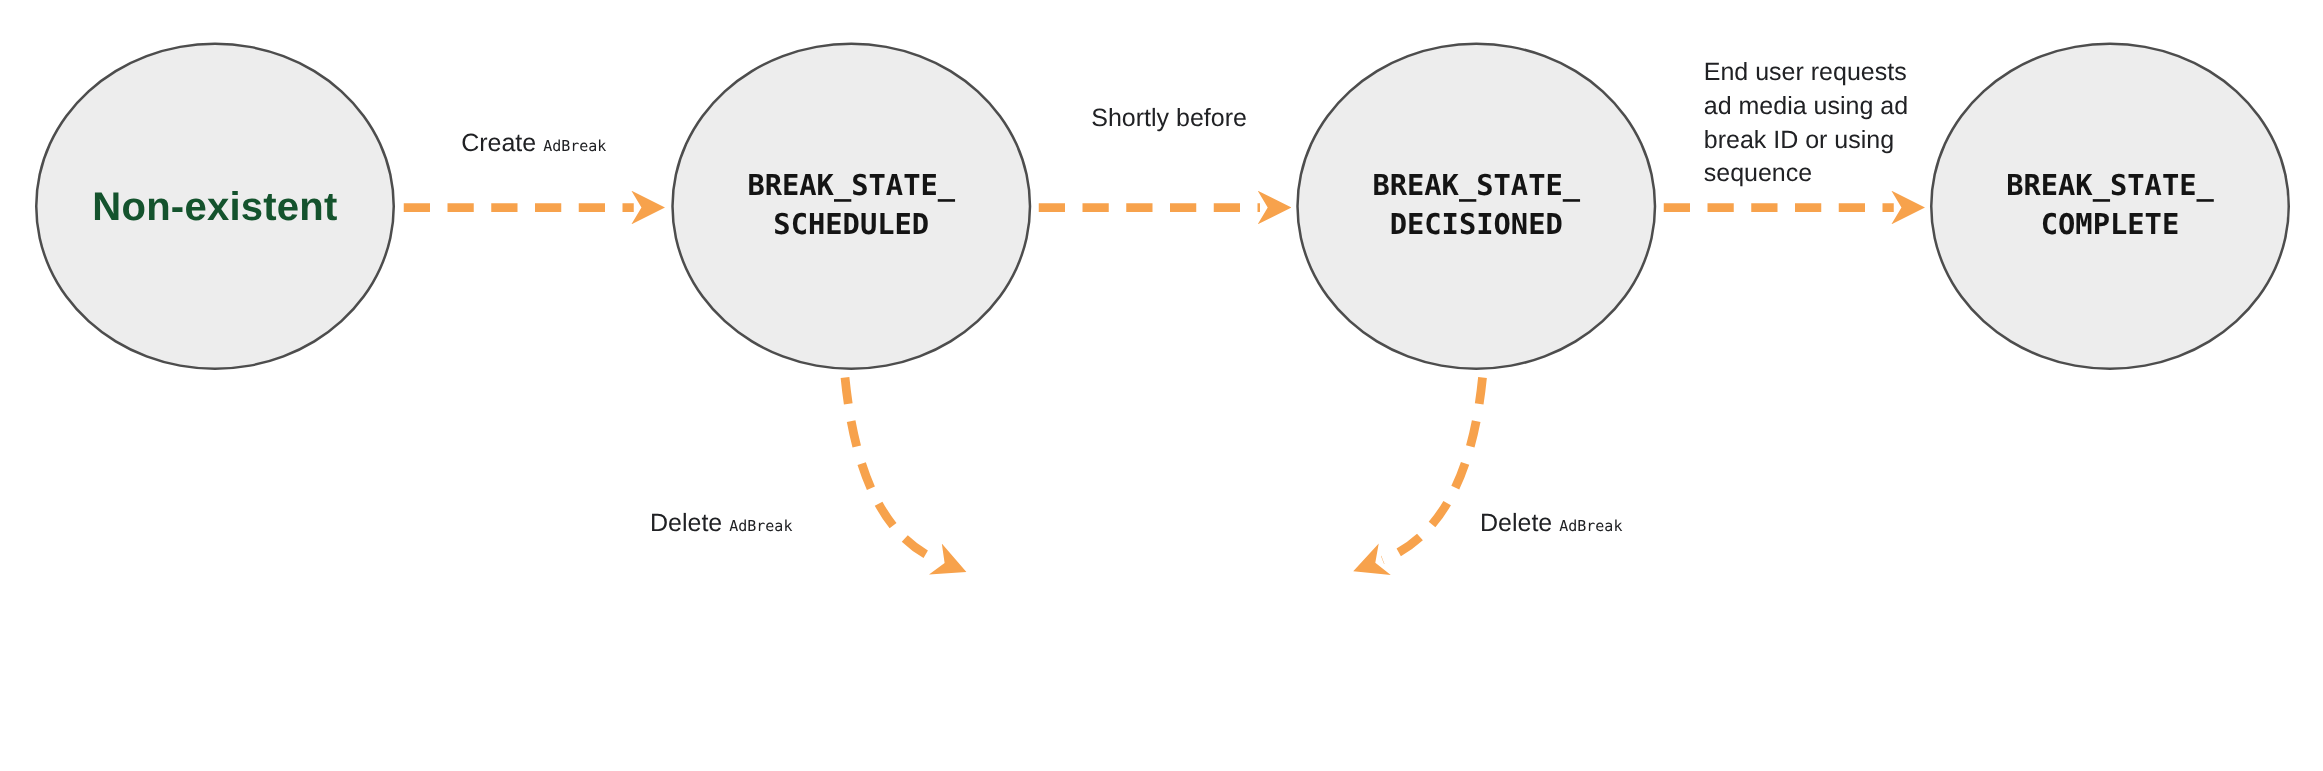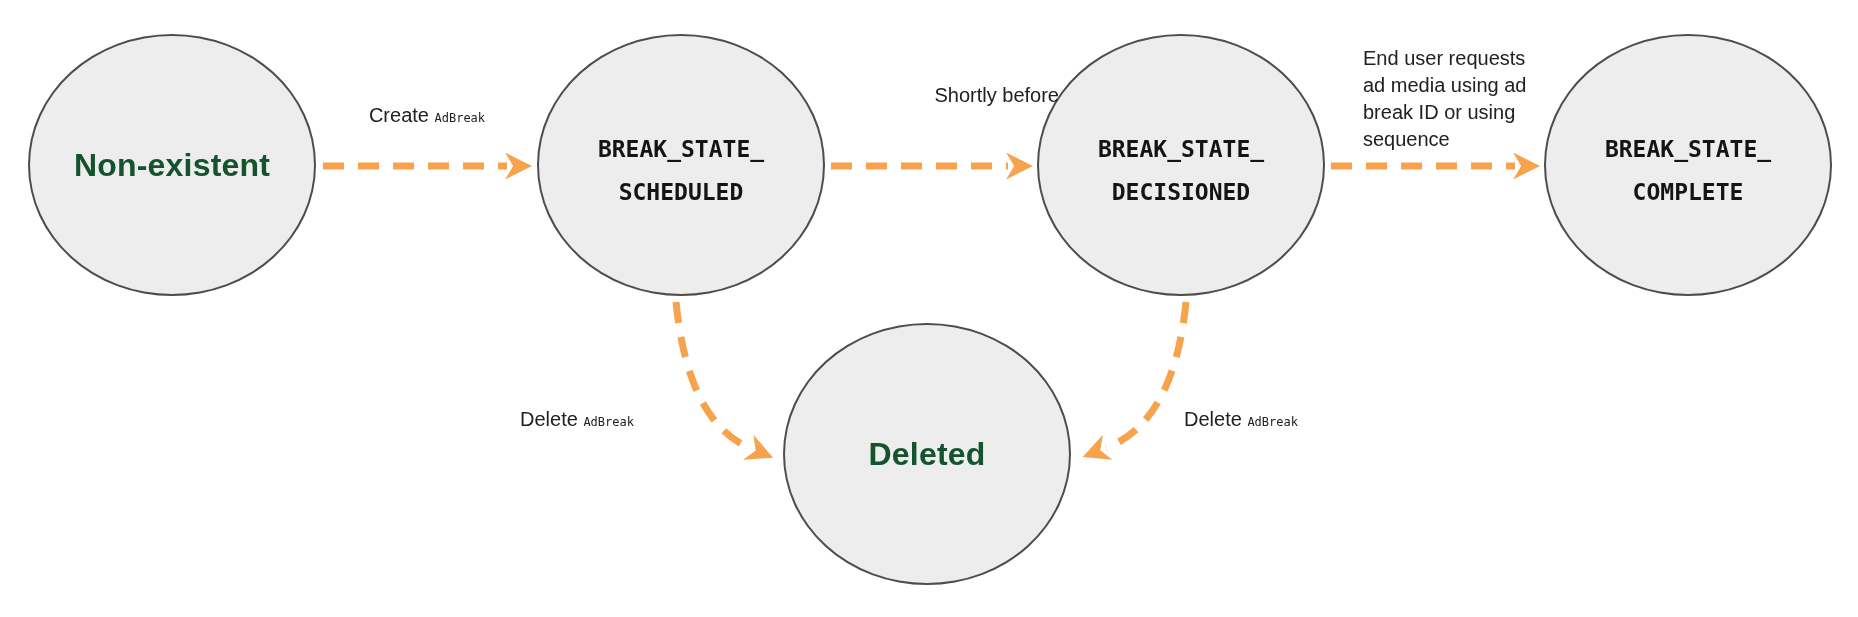--- a/index.html
+++ b/index.html
@@ -22,29 +22,29 @@
     display:flex;align-items:center;justify-content:center;
     text-align:center;
   }
   .node-label-plain{
     font-weight:bold;font-size:32px;letter-spacing:0.2px;color:#14532d;
   }
   .node-label-code{
     font-family:"DejaVu Sans Mono", monospace;
     font-weight:bold;font-size:23px;line-height:31px;color:#141414;
   }
-  .node-label-code span{display:block;margin-top:12px;}
+  .node-label-code span{display:block;}
   .edge-label{position:absolute;font-size:20px;line-height:27px;color:#202124;}
   .edge-label .code{
     font-family:"DejaVu Sans Mono", monospace;
     font-size:12px;
   }
   .edge-label .line{display:block;}
   .lbl-create{left:307px;top:102px;width:240px;text-align:center;}
-  .lbl-shortly{left:799px;top:82px;width:260px;text-align:right;}
+  .lbl-shortly{left:873px;top:82px;width:260px;text-align:left;}
   .lbl-enduser{left:1347px;top:45px;width:200px;text-align:left;margin-left:16px;}
   .lbl-delete-left{left:520px;top:406px;width:170px;text-align:left;}
   .lbl-delete-right{left:1184px;top:406px;width:170px;text-align:left;}
 </style>
 </head>
 <body>
 
 <div class="canvas">
 
   <svg class="arrow-layer" viewBox="0 0 1858 617" xmlns="http://www.w3.org/2000/svg">
@@ -78,23 +78,20 @@
     </div>
   </div>
 
   <div class="state-node" style="left: 1544px; top: 34px; background: rgb(237, 237, 237); border-color: rgb(77, 77, 77);">
     <div class="node-label-code">
       <span>BREAK_STATE_</span>
       <span>COMPLETE</span>
     </div>
   </div>
 
-  <div class="state-node" style="left: 783px; top: 323px; background: rgb(237, 237, 237); border-color: rgb(77, 77, 77);">
-    <div class="node-label-plain">Deleted</div>
-  </div>
 
   <div class="edge-label lbl-create">
     <span>Create </span><span class="code">AdBreak</span>
   </div>
 
   <div class="edge-label lbl-shortly">
     <span class="line">Shortly before</span>
   </div>
 
   <div class="edge-label lbl-enduser">

